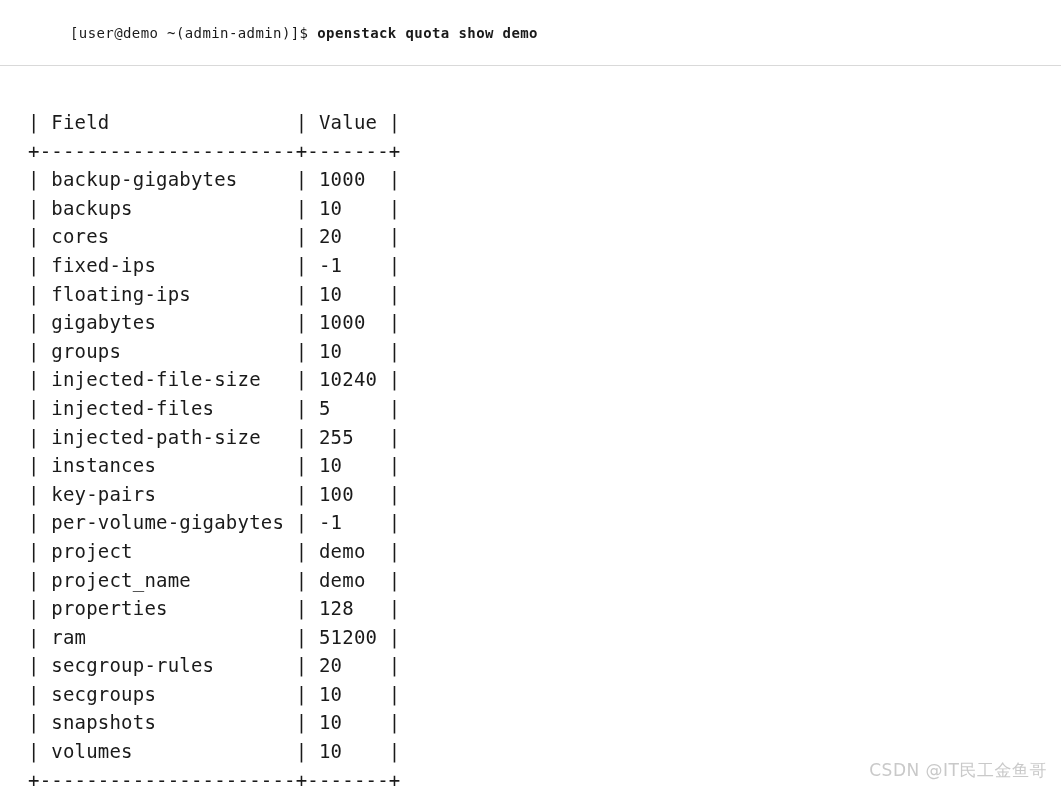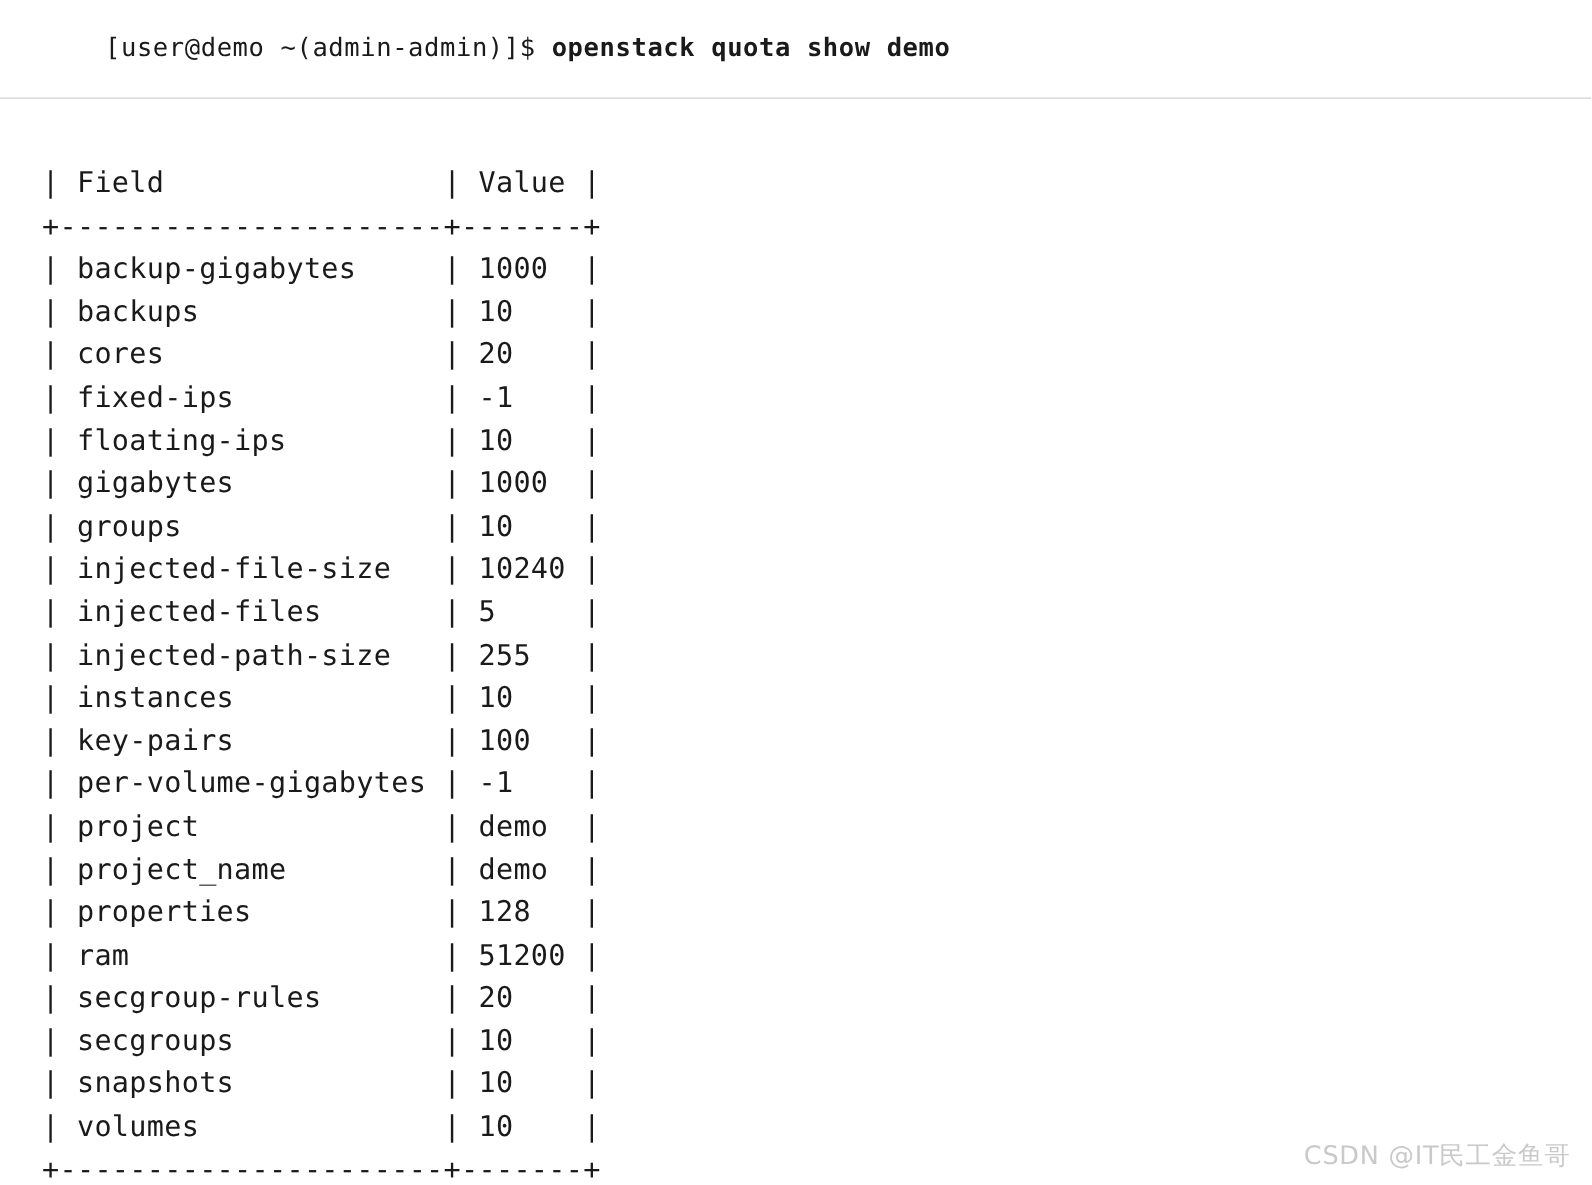--- a/index.html
+++ b/index.html
@@ -19,21 +19,21 @@
   
   #command-header {
     height: 66px;
     box-sizing: border-box;
     border-bottom: 1px solid #d9d9d9;
     display: flex;
     align-items: center;
     padding-left: 70px;
   }
   #command-line {
-    font-size: 17px;
+    font-size: 14px;
     letter-spacing: 0.4px;
     white-space: pre;
     line-height: 1;
   }
   .prompt-text {
     font-weight: 400;
   }
   .command-text {
     font-weight: 700;
   }

